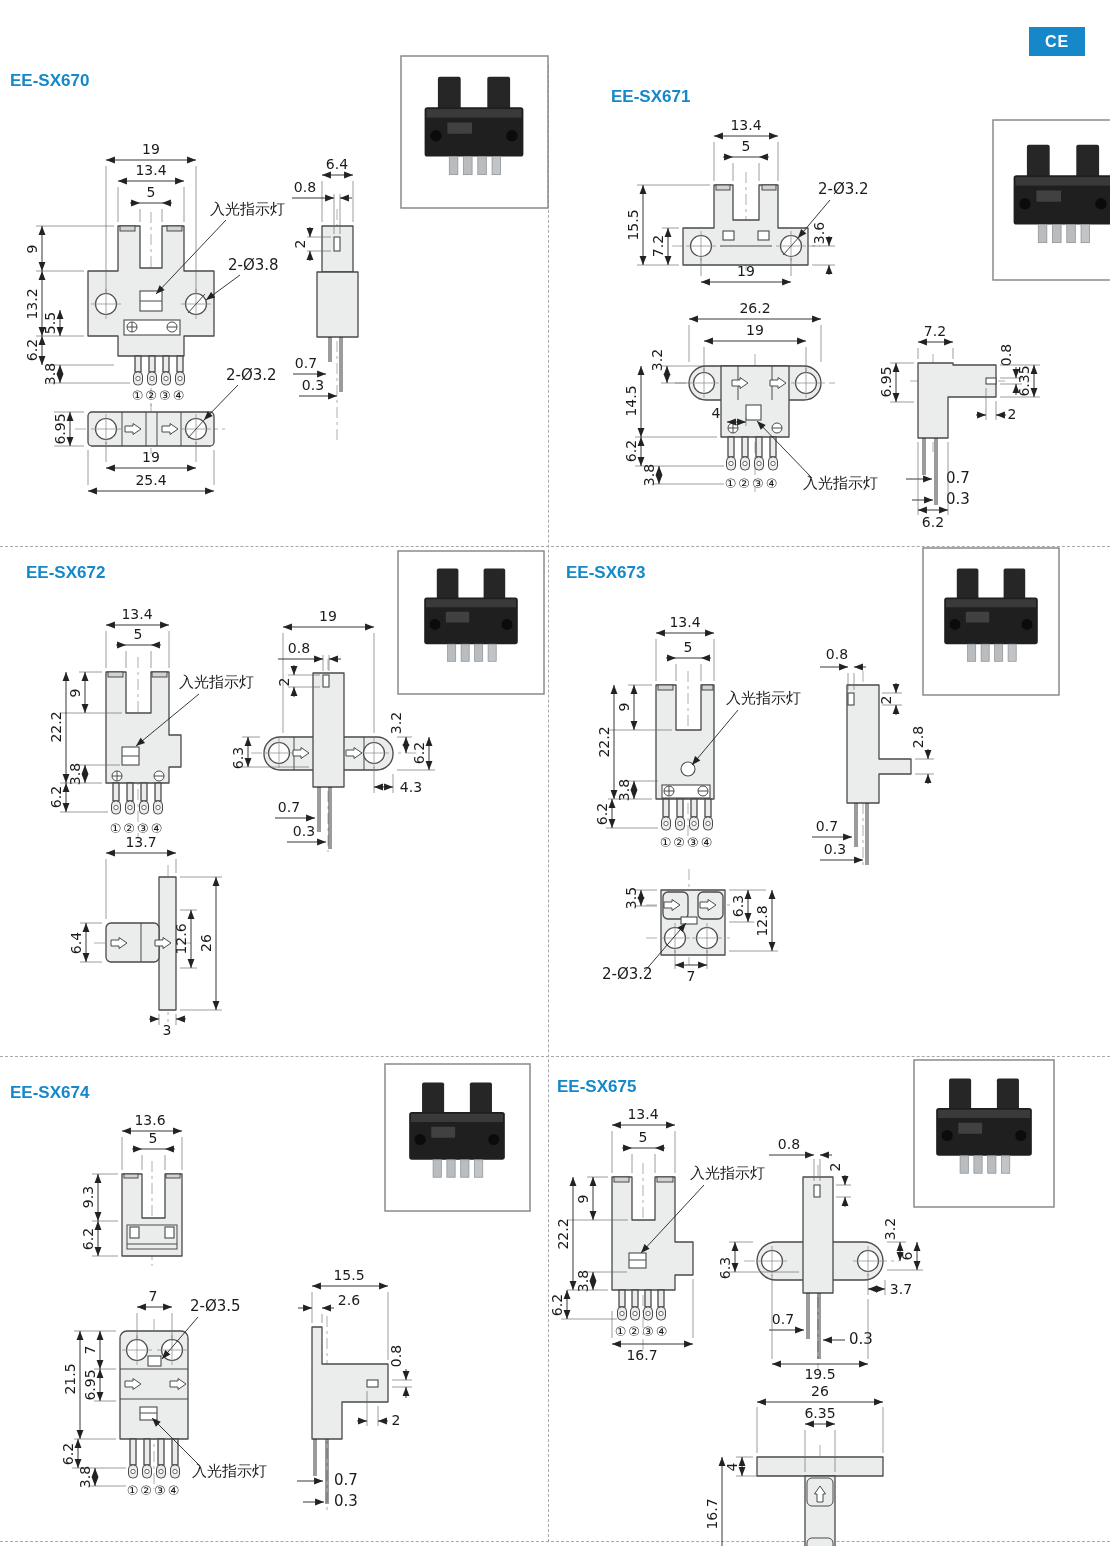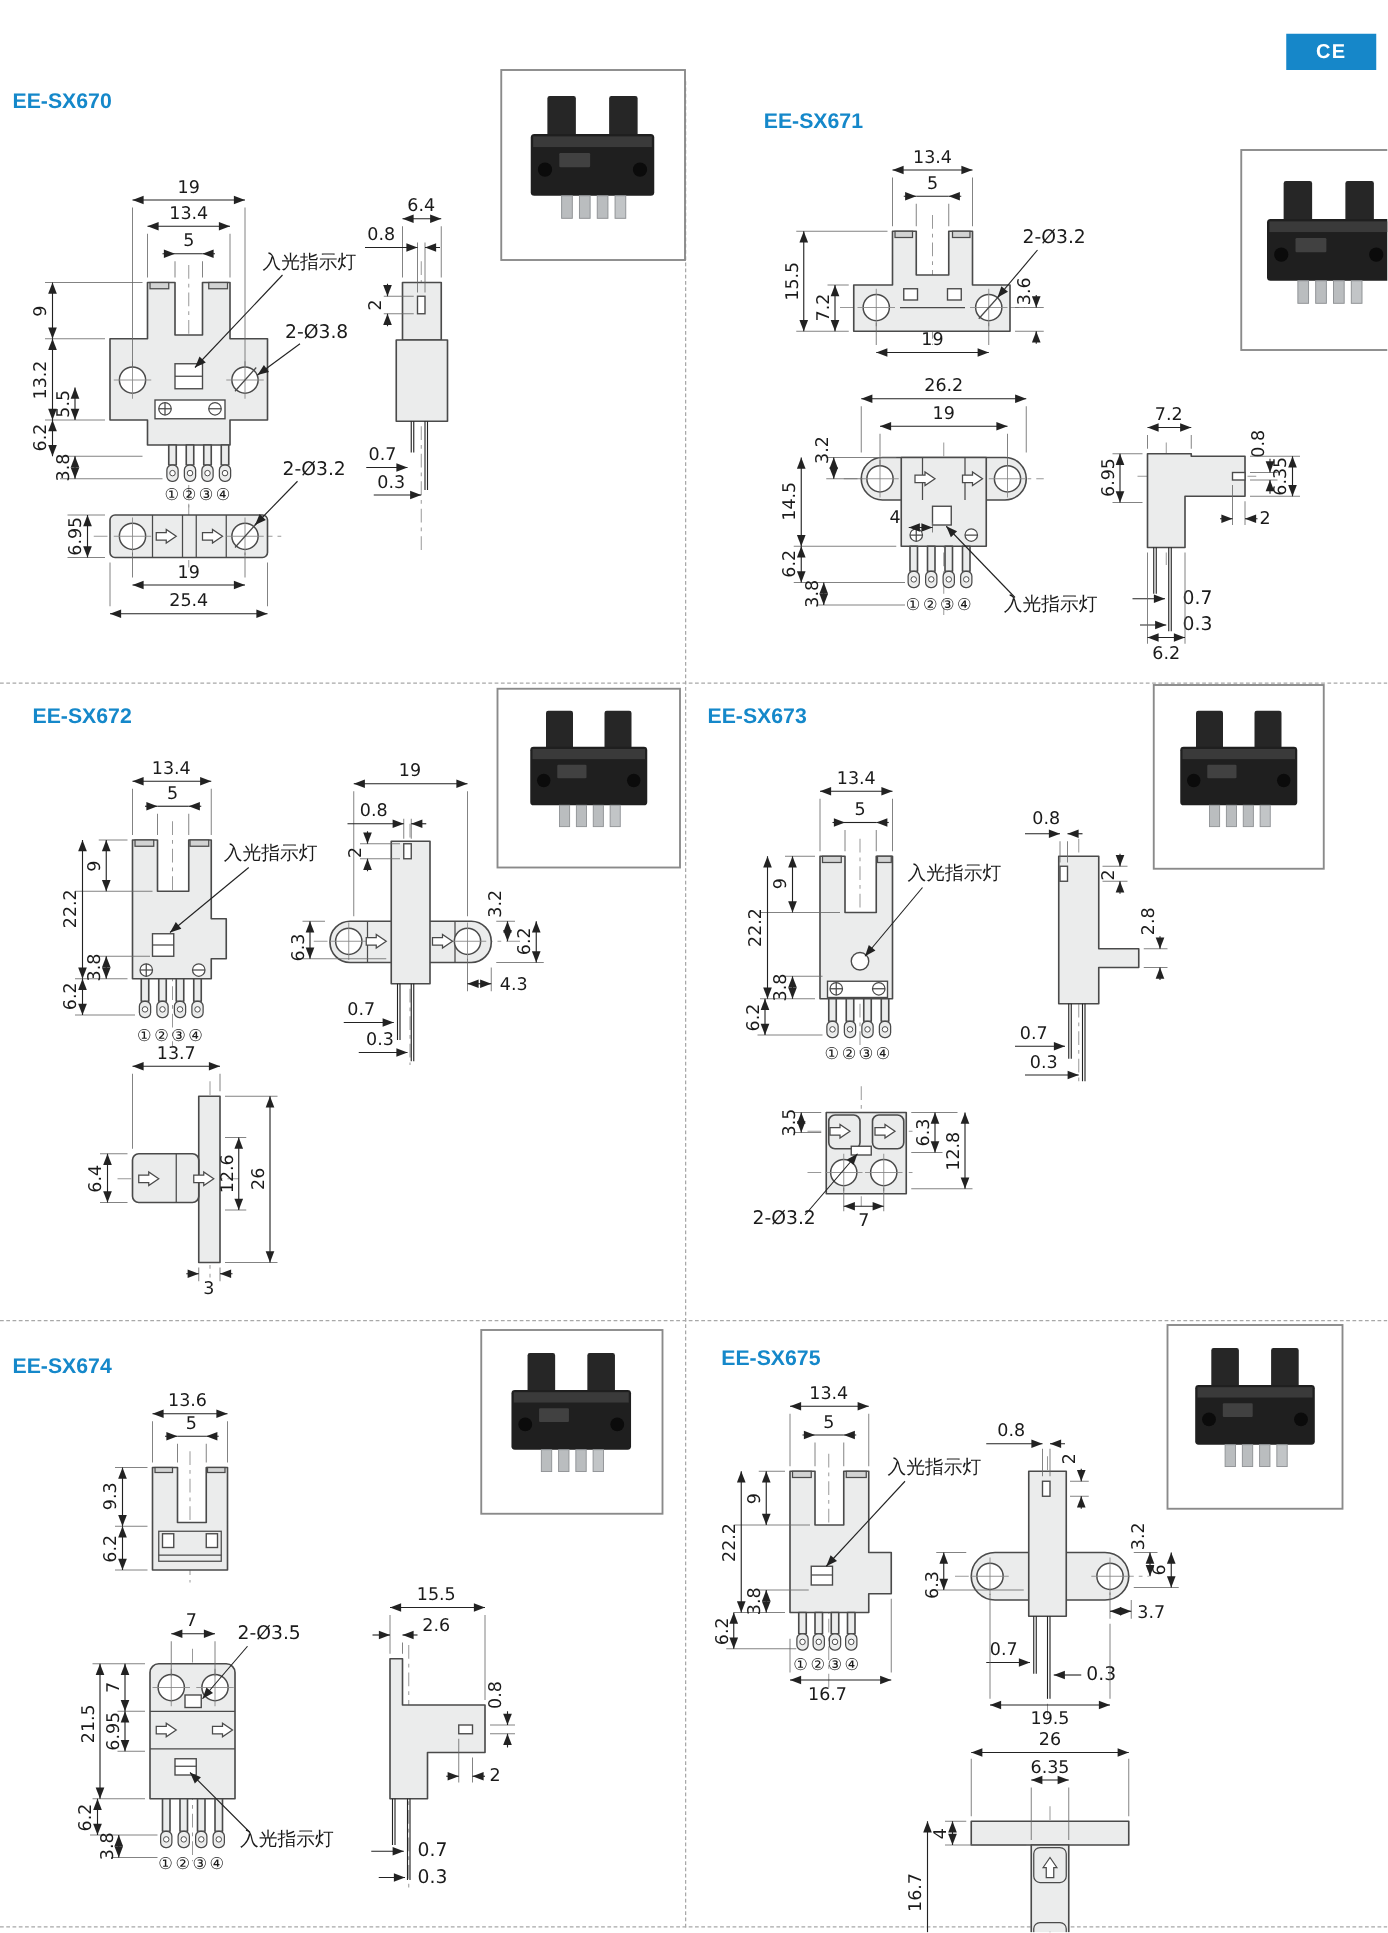--- a/index.html
+++ b/index.html
@@ -1,21 +1,21 @@
 <!DOCTYPE html>
 <html><head>
 <meta charset="utf-8">
 <style>
   html,body{margin:0;padding:0;background:#fff}
   #page{position:relative;width:1110px;height:1546px;background:#fff;overflow:hidden;
         font-family:"Liberation Sans",sans-serif}
   .sep{position:absolute;border:0;margin:0;padding:0}
   .sep.h{left:0;width:1110px;height:0;border-top:1.5px dashed #a8a8a8}
   .sep.v{top:65px;height:1477px;width:0;border-left:1.5px dashed #a8a8a8}
-  #ce{position:absolute;left:1029px;top:27px;width:72px;height:29px;background:#1687c9;
+  #ce{position:absolute;left:1029px;top:27px;width:56px;height:29px;background:#1687c9;
       color:#fff;font:bold 16px "Liberation Sans",sans-serif;display:flex;
       align-items:center;justify-content:center;letter-spacing:1px}
   .panel{position:absolute}
   svg{display:block}
   .p{fill:#ebecec;stroke:#4a4a4a;stroke-width:1.3;stroke-linejoin:round}
   .p2{fill:#d2d3d3;stroke:#4a4a4a;stroke-width:1}
   .w{fill:#fff;stroke:#4a4a4a;stroke-width:1.1}
   .d{stroke:#222;stroke-width:0.9;fill:none}
   .x{stroke:#666;stroke-width:0.65;fill:none}
   .c{stroke:#999;stroke-width:0.8;stroke-dasharray:11 4 3 4;fill:none}
@@ -730,21 +730,21 @@
     </g>
     <g>
       <rect class="ph" x="385" y="3" width="145" height="147"></rect>
       <g transform="translate(457,73) scale(0.92)">
             <use href="#photo"></use>
           </g>
     </g>
   </svg>
   </div>
 
-  <div class="panel" style="left:549px;top:1057px">
+  <div class="panel" style="left:529px;top:1057px">
   <svg width="561" height="489" viewBox="0 0 561 489">
     <text class="ti" x="28" y="35">EE-SX675</text>
 
     <g>
       <line class="c" x1="114" y1="106" x2="114" y2="295"></line>
       <path class="p" d="M83,120 L103,120 103,163 126,163 126,120 146,120 146,185 164,185 164,218 146,218 146,233 83,233 Z"></path>
       <rect class="p2" x="85" y="120" width="15" height="5"></rect>
           <rect class="p2" x="128" y="120" width="16" height="5"></rect>
       <rect class="w" x="100" y="196" width="17" height="15"></rect>
           <line class="in" x1="100" y1="203" x2="117" y2="203"></line>

